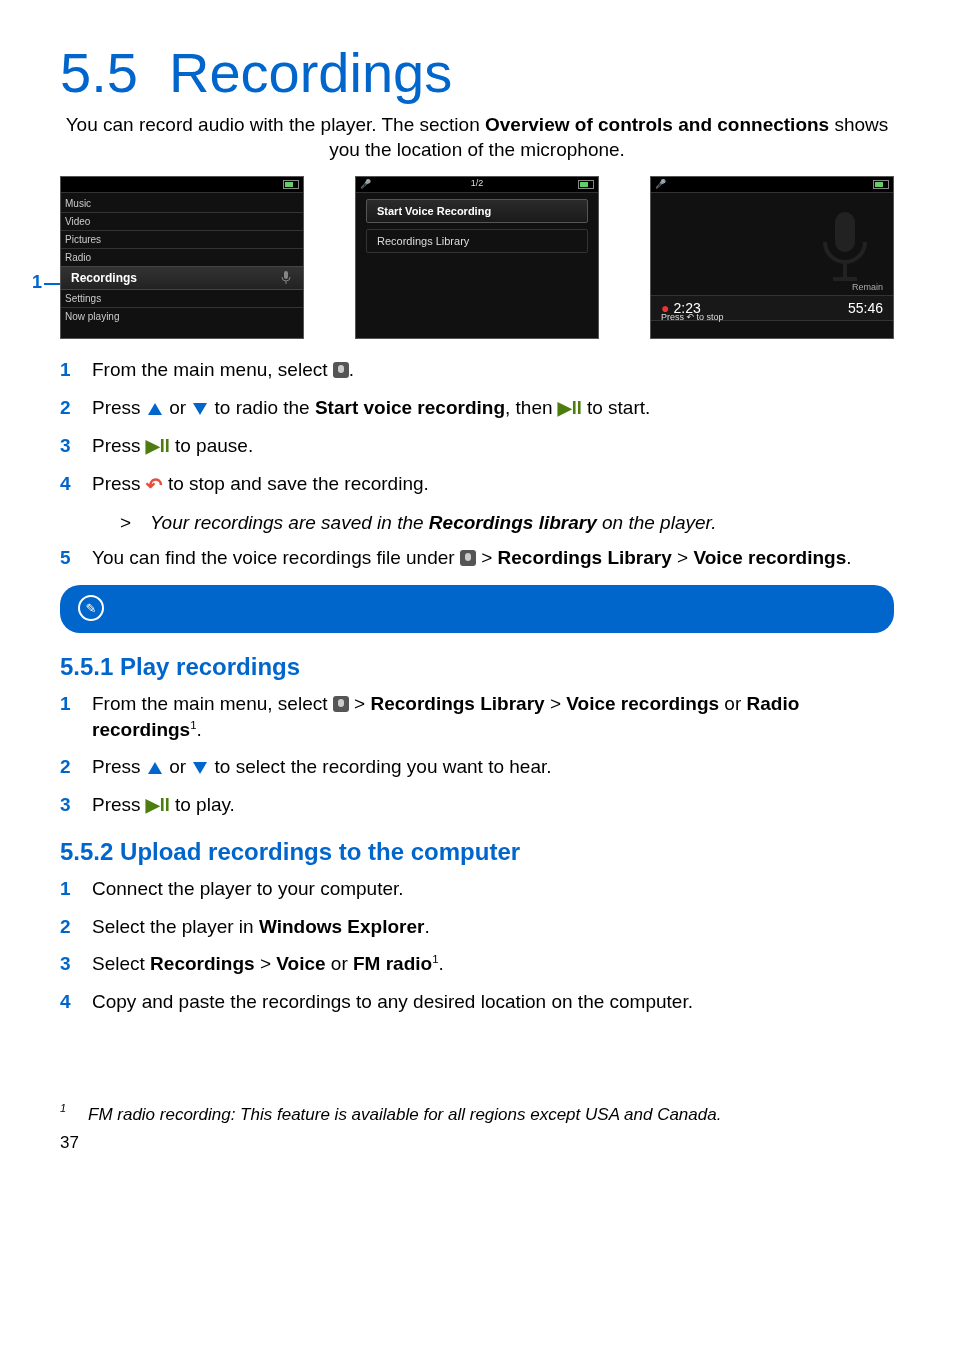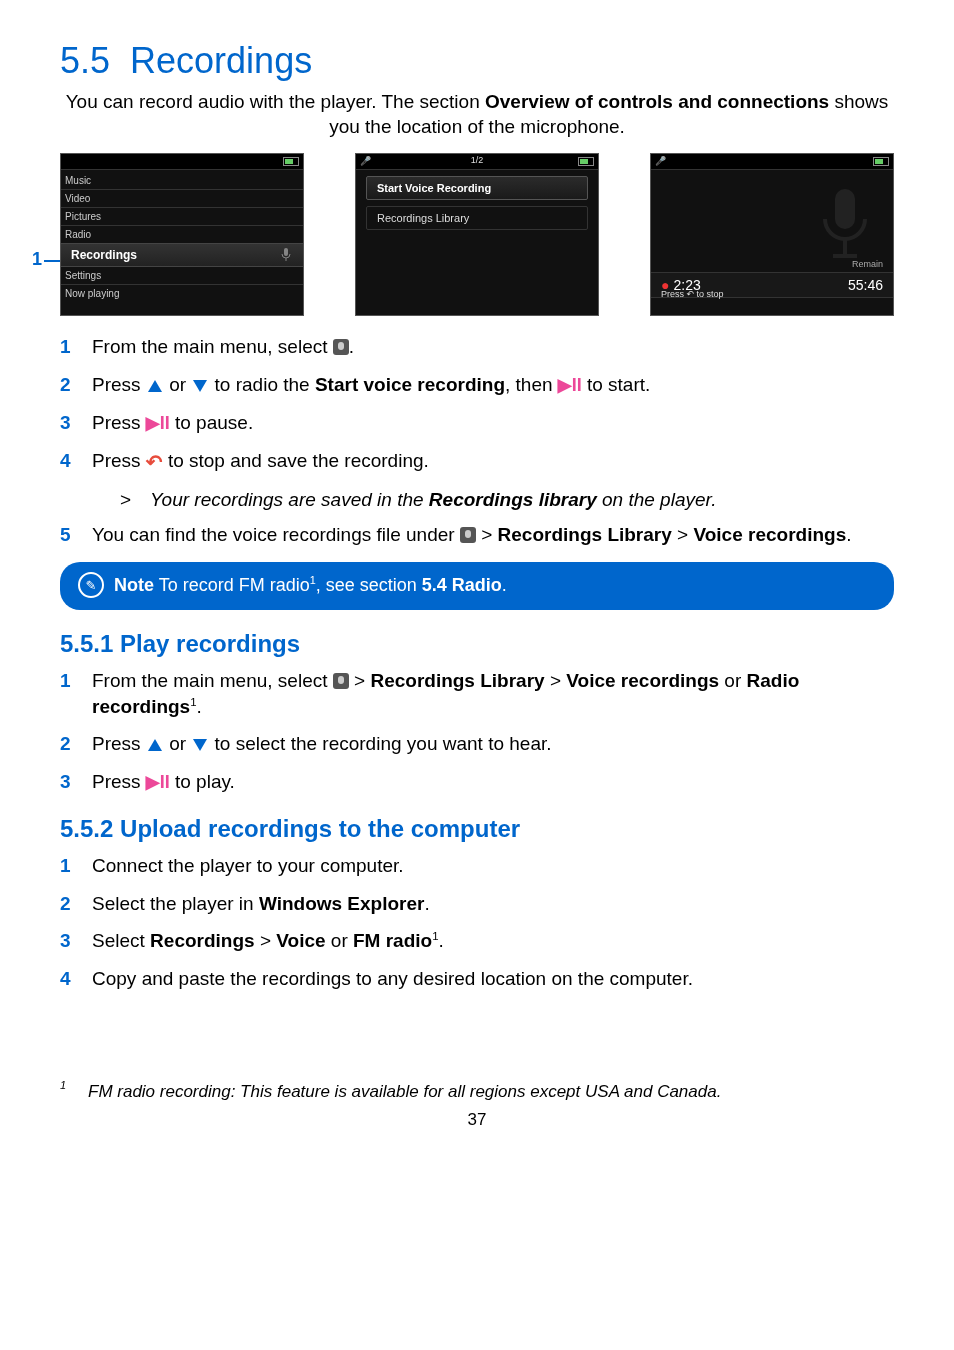--- a/index.html
+++ b/index.html
@@ -7,21 +7,21 @@
     margin: 0;
     padding: 40px 60px 30px 60px;
     background: #fff;
     color: #000;
     width: 954px;
     box-sizing: border-box;
     font-size: 19px;
   }
   .section-title {
     color: #0066cc;
-    font-size: 36px;
+    font-size: 56px;
     font-weight: 400;
     margin: 0 0 8px 0;
   }
   .intro { margin-bottom: 14px; line-height: 1.3; text-align: center; }
   .subsection-title {
     color: #0066cc;
     font-size: 24px;
     font-weight: bold;
     margin: 20px 0 10px 0;
   }
@@ -67,42 +67,42 @@
     flex-shrink: 0;
   }
   sup { font-size: 0.6em; }
   .footnote {
     font-style: italic;
     font-size: 17px;
     display: flex;
     margin-top: 90px;
   }
   .footnote .fn-mark { min-width: 28px; font-size: 11px; position: relative; top: -3px; font-style: italic;}
-  .page-num { text-align: center; font-size: 17px; margin-top: 8px; }
+  .page-num { text-align: left; font-size: 17px; margin-top: 8px; }
   b { font-weight: 700; }
 
   
   .mic-icon, .tri-up, .tri-down, .playpause, .back-icon {
     display: inline-block; vertical-align: middle;
   }
   .mic-icon {
     width: 16px; height: 16px; background:#555; border-radius:3px;
     position: relative; top:-1px;
   }
   .mic-icon::after{
     content:""; position:absolute; left:5px; top:3px; width:6px; height:8px; border-radius:3px; background:#ccc;
   }
   .tri-up {
     width: 0; height: 0; border-left:7px solid transparent; border-right:7px solid transparent; border-bottom:12px solid #0066cc; margin:0 2px;
   }
   .tri-down {
     width: 0; height: 0; border-left:7px solid transparent; border-right:7px solid transparent; border-top:12px solid #0066cc; margin:0 2px;
   }
   .playpause {
-    color:#ec4899; font-weight:bold; font-size:18px; position:relative; top:-1px; white-space:nowrap;
+    color:#4d7c0f; font-weight:bold; font-size:18px; position:relative; top:-1px; white-space:nowrap;
   }
   .back-icon {
     color:#e74c3c; font-size:20px; font-weight:bold; position:relative; top:0px;
   }
 
   
   .screens {
     display: flex; justify-content: space-between; margin: 8px 0 18px 0; align-items:flex-start;
   }
   .screen-wrap { position: relative; }
@@ -234,21 +234,20 @@
 </div>
 <ol class="steps" start="5">
   <li>
       <span class="num">5</span>
       <span class="step-body"><span>You can find the voice recordings file under </span><span class="mic-icon"></span><span> &gt; </span><b>Recordings Library</b><span> &gt; </span><b>Voice recordings</b><span>.</span></span>
     </li>
 </ol>
 
 <div class="note-pill">
   <span class="note-icon">✎</span>
-  <span><b>Note</b><span> To record FM radio</span><sup>1</sup><span>, see section </span><b>5.4 Radio</b><span>.</span></span>
 </div>
 
 <div class="subsection-title">5.5.1 Play recordings</div>
 <ol class="steps">
   <li>
       <span class="num">1</span>
       <span class="step-body"><span>From the main menu, select </span><span class="mic-icon"></span><span> &gt; </span><b>Recordings Library</b><span> &gt; </span><b>Voice recordings</b><span> or </span><b>Radio recordings</b><sup>1</sup><span>.</span></span>
     </li>
   <li>
       <span class="num">2</span>

